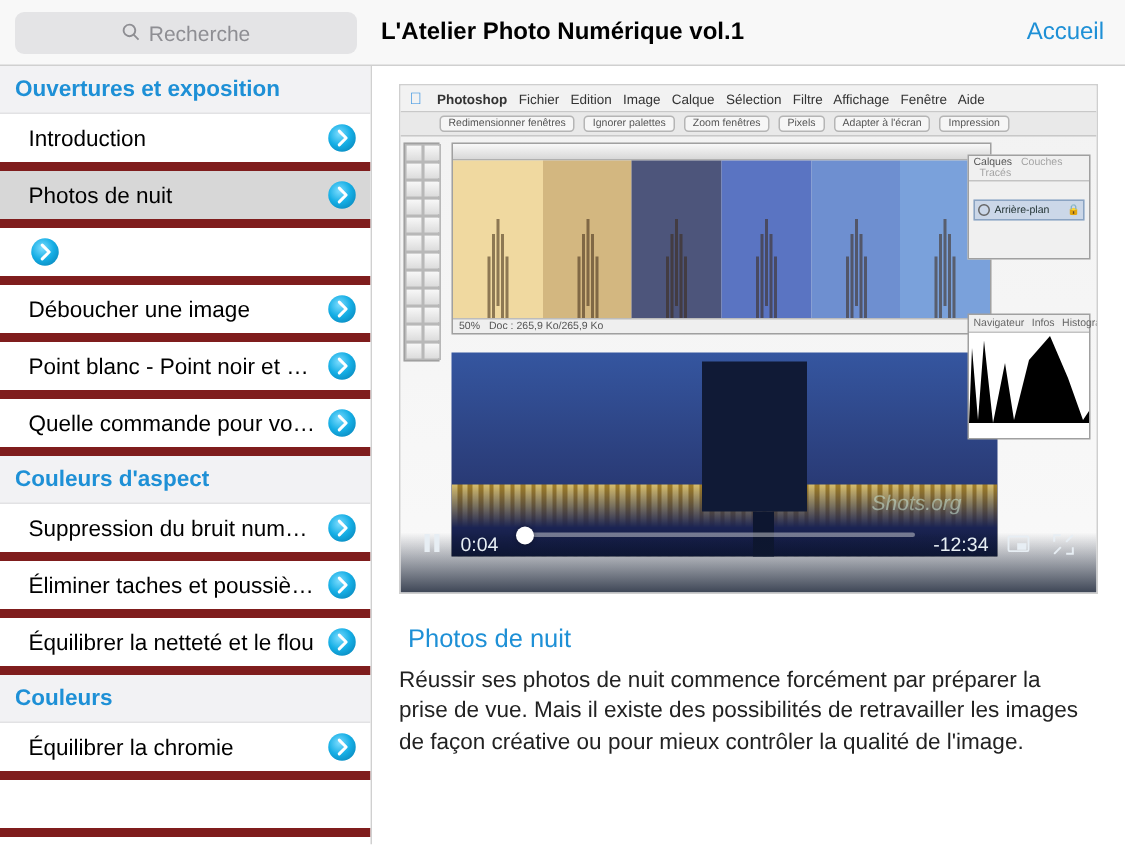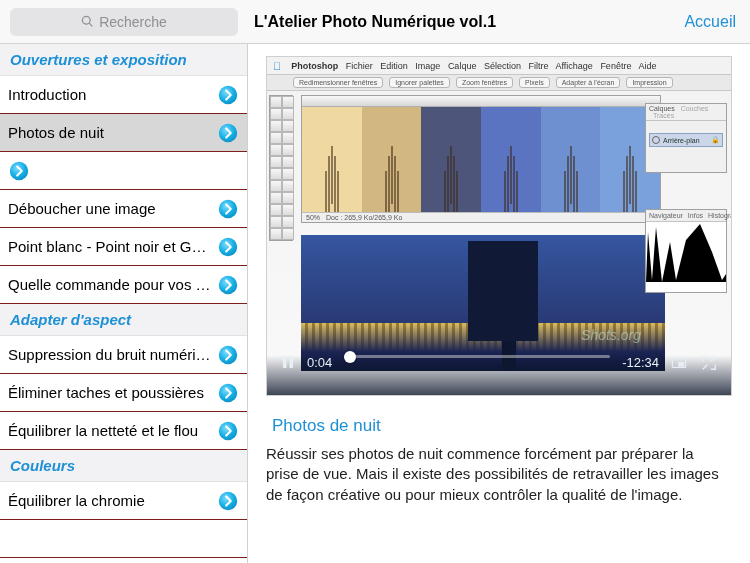--- a/index.html
+++ b/index.html
@@ -64,28 +64,27 @@
     overflow-y: auto;
     background: #fff;
   }
   .section-header {
     background: #f2f2f4;
     color: #1e90d6;
     font-weight: 600;
     font-size: 15px;
     padding: 7px 10px;
     border-bottom: 1px solid #e2e2e4;
-    font-style: italic;
   }
   .row {
     display: flex;
     align-items: center;
     height: 38px;
-    padding: 0 8px 0 8px;
-    border-bottom: 1px solid #7f1d1d;
+    padding: 0 8px 0 19px;
+    border-bottom: 6px solid #7f1d1d;
     font-size: 15px;
     color: #000;
     cursor: pointer;
     background: #fff;
   }
   .row.selected { background: #d7d7d7; }
   .row .label {
     flex: 1;
     white-space: nowrap;
     overflow: hidden;
@@ -387,21 +386,21 @@
             <radialGradient id="g1" cx="40%" cy="35%" r="70%">
               <stop offset="0%" stop-color="#7cdcff"></stop>
               <stop offset="60%" stop-color="#15aee5"></stop>
               <stop offset="100%" stop-color="#0c8fc4"></stop>
             </radialGradient>
           </defs>
           <circle cx="12" cy="12" r="10" fill="url(#g1)"></circle>
           <path d="M10 7l5 5-5 5" fill="none" stroke="#fff" stroke-width="2.2" stroke-linecap="round" stroke-linejoin="round"></path>
         </svg>
       </div>
-      <div class="section-header">Adapter d'aspect</div>
+      <div class="section-header">Couleurs d'aspect</div>
       <div class="row">
         <span class="label">Suppression du bruit numérique</span>
         <svg class="chev" viewBox="0 0 24 24">
           <defs>
             <radialGradient id="g1" cx="40%" cy="35%" r="70%">
               <stop offset="0%" stop-color="#7cdcff"></stop>
               <stop offset="60%" stop-color="#15aee5"></stop>
               <stop offset="100%" stop-color="#0c8fc4"></stop>
             </radialGradient>
           </defs>

